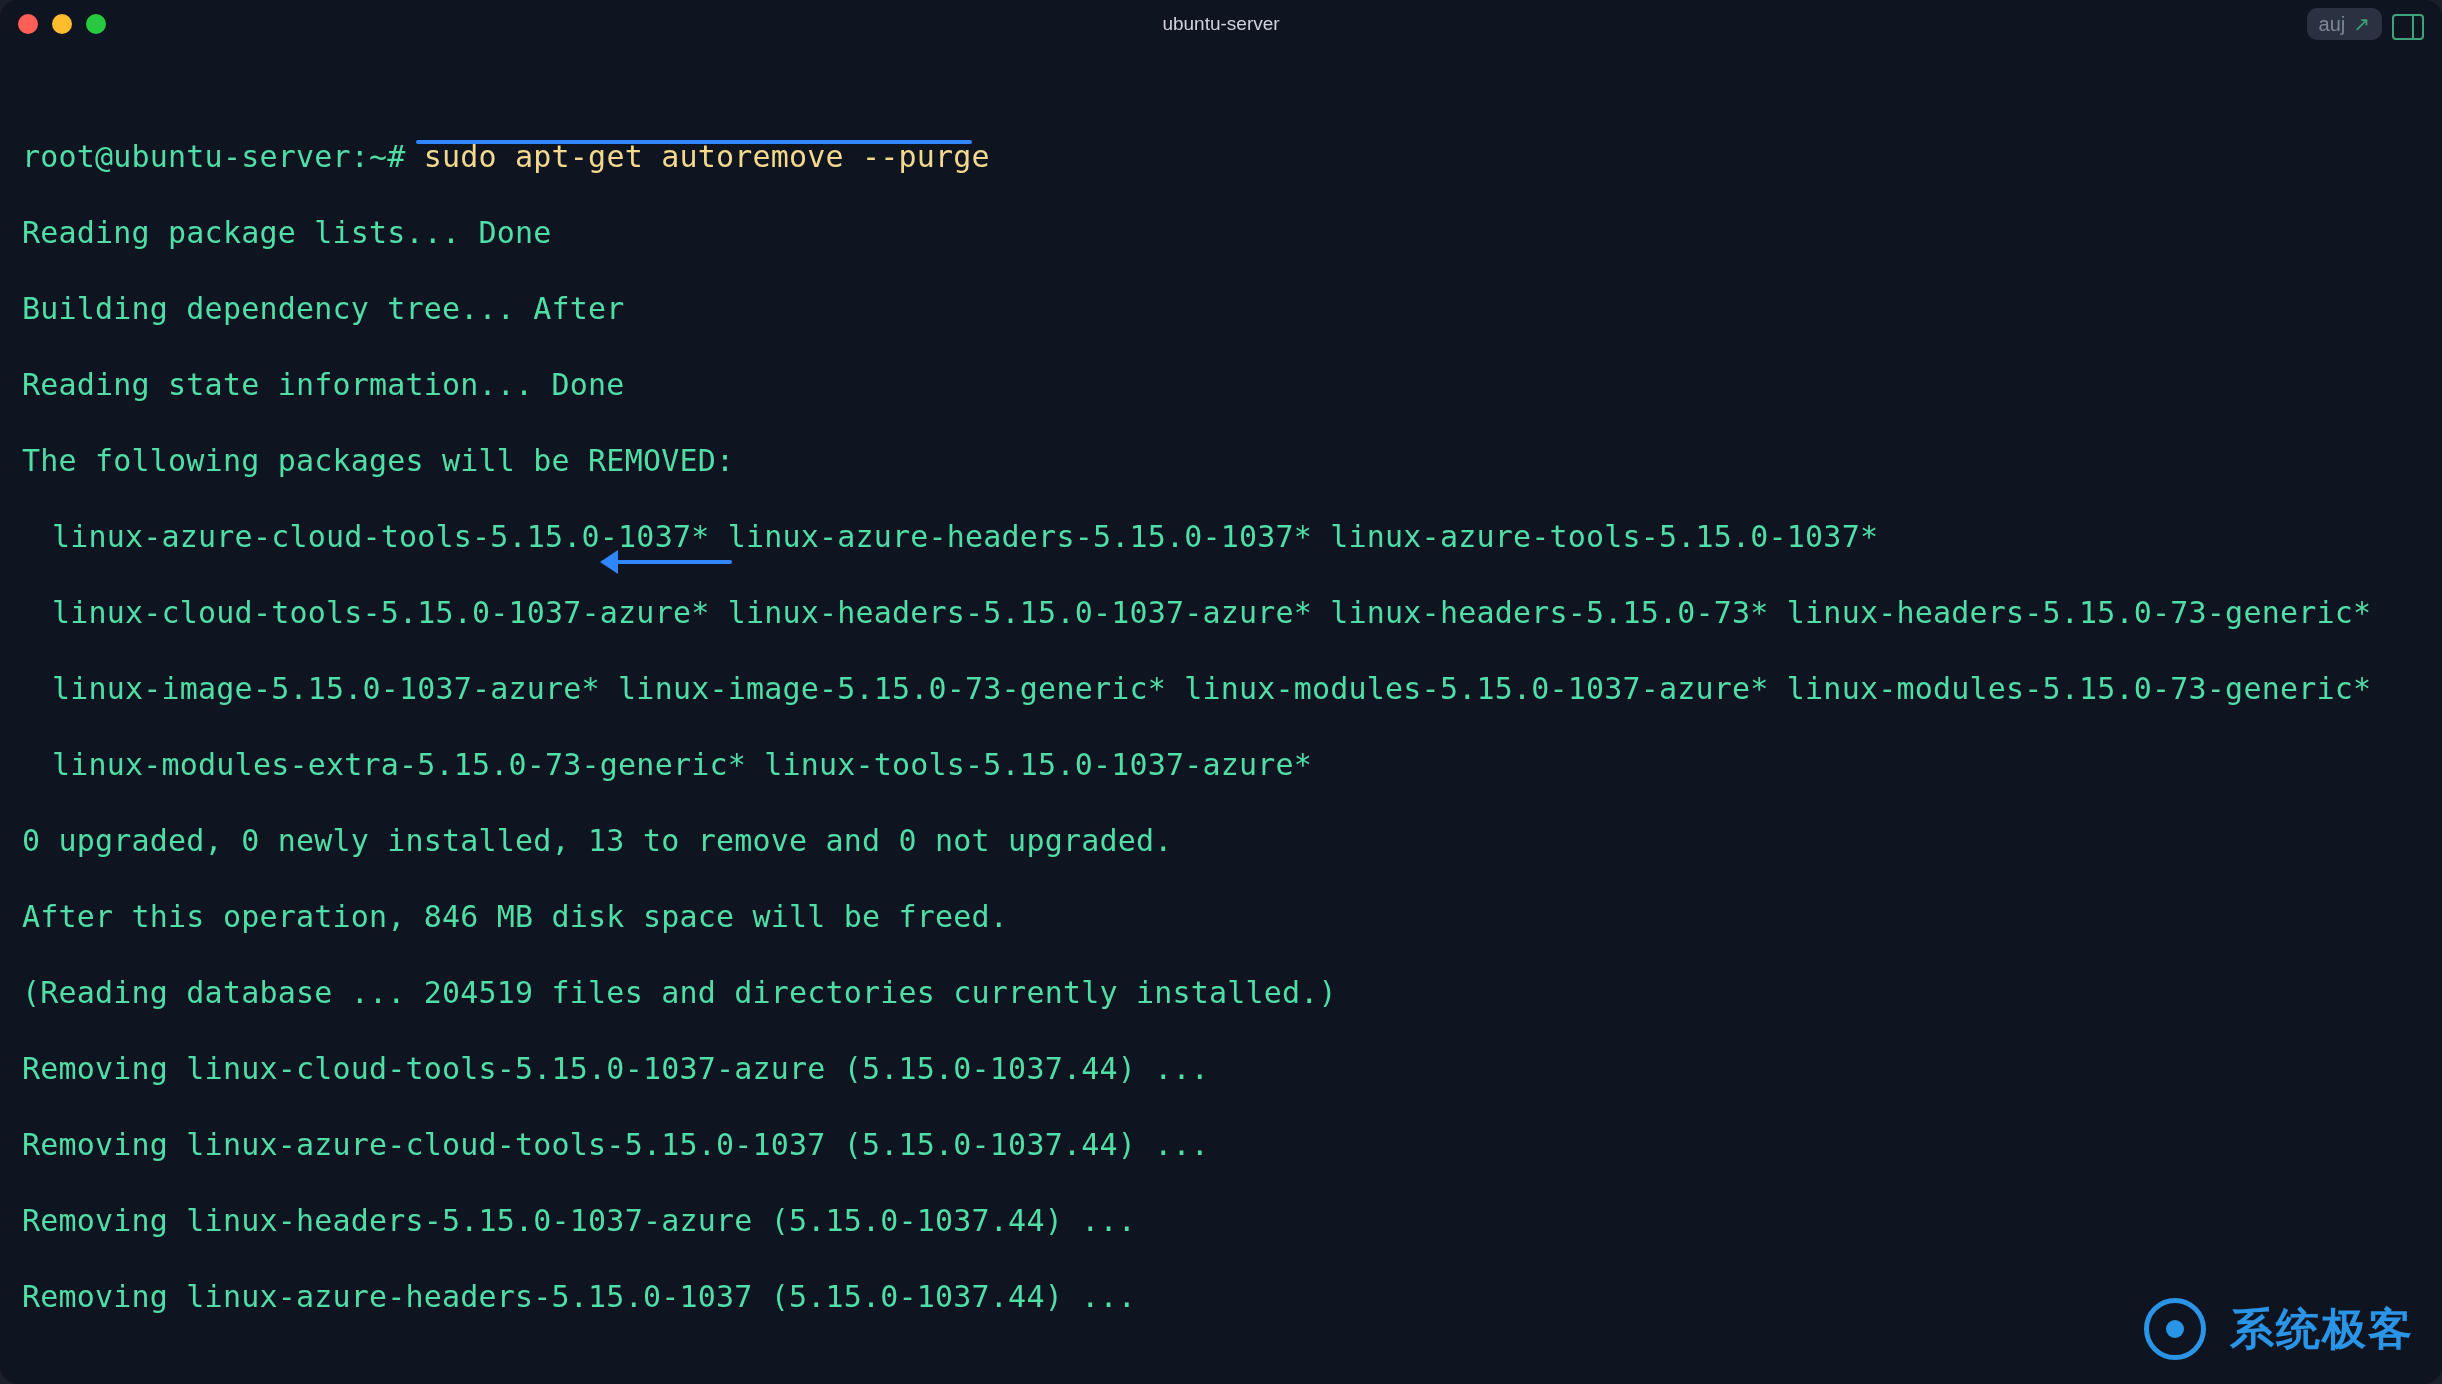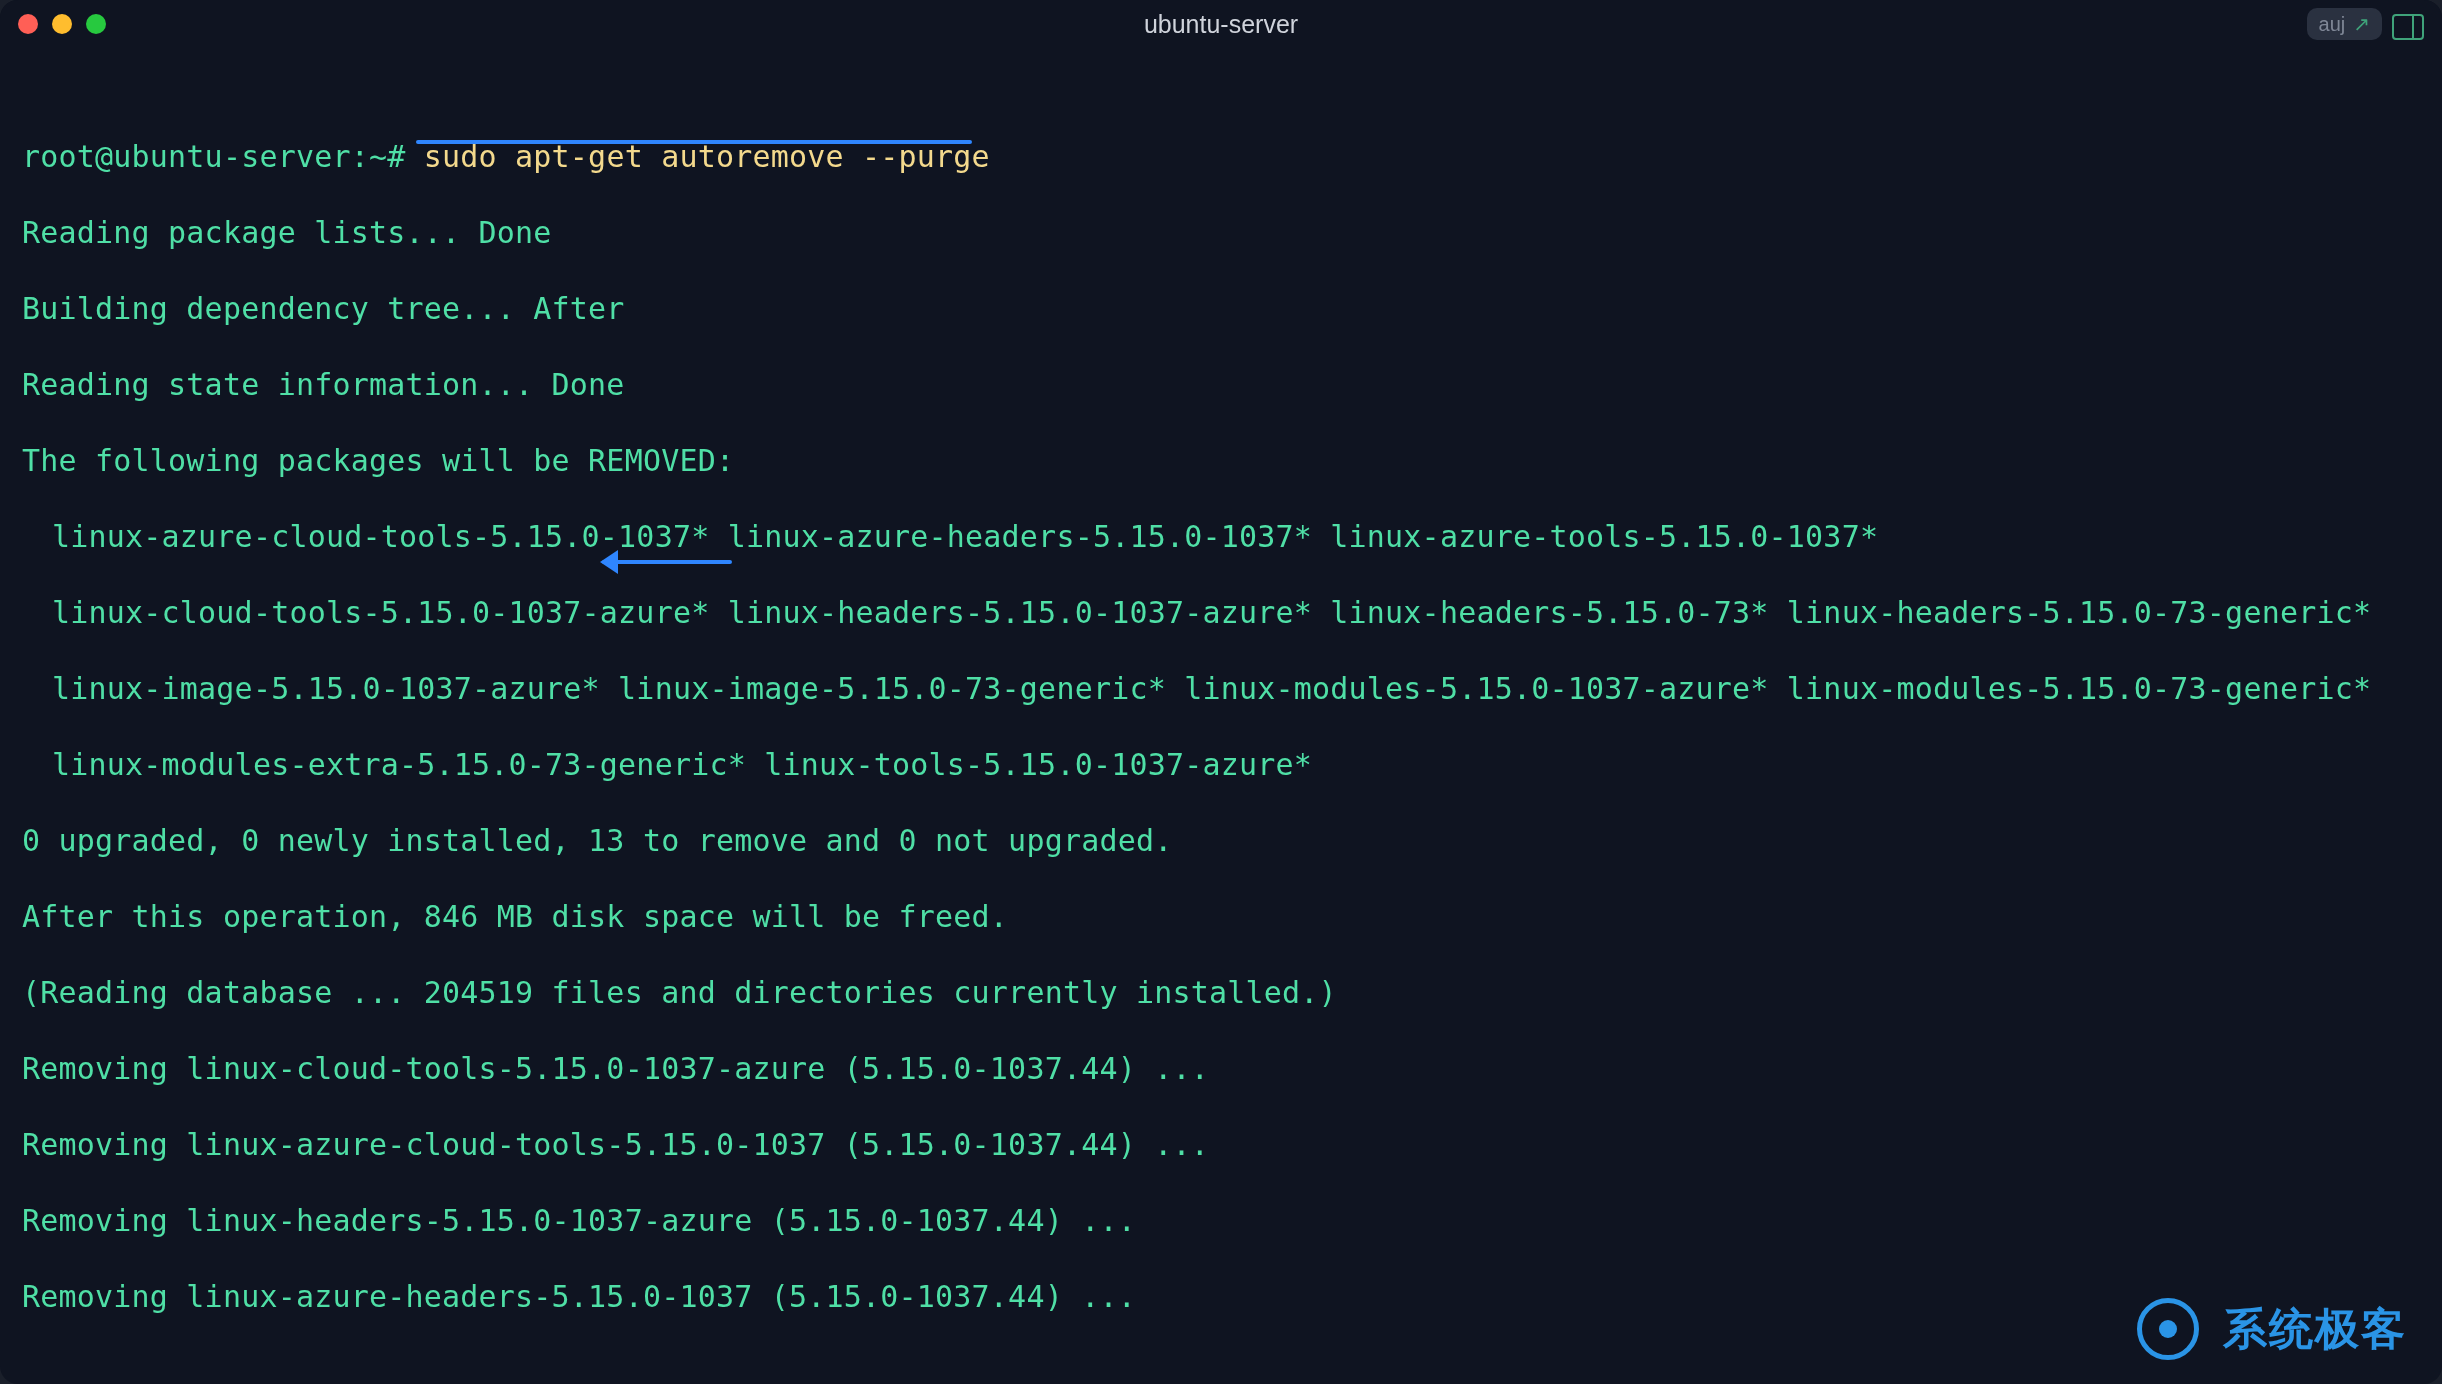--- a/index.html
+++ b/index.html
@@ -39,21 +39,21 @@
     border-radius: 50%;
   }
   .dot-close { background: #ff5f56; }
   .dot-min   { background: #ffbd2e; }
   .dot-max   { background: #27c93f; }
   .title {
     position: absolute;
     left: 0; right: 0;
     text-align: center;
     color: #cfd3db;
-    font-size: 25px;
+    font-size: 19px;
     font-family: -apple-system, "Helvetica Neue", Arial, sans-serif;
     pointer-events: none;
   }
   .title-actions {
     margin-left: auto;
     display: flex;
     align-items: flex-end;
     gap: 10px;
   }
   .pill {
@@ -113,21 +113,21 @@
     position: absolute;
     left: -2px;
     top: -10px;
     width: 0; height: 0;
     border-top: 12px solid transparent;
     border-bottom: 12px solid transparent;
     border-right: 18px solid #2f86ff;
   }
   .watermark {
     position: absolute;
-    right: 35px;
+    right: 28px;
     bottom: 24px;
     display: flex;
     align-items: center;
     gap: 24px;
     color: #2a94e6;
     font-family: "PingFang SC","Microsoft YaHei",sans-serif;
     font-size: 44px;
     font-weight: 700;
     letter-spacing: 2px;
     pointer-events: none;

